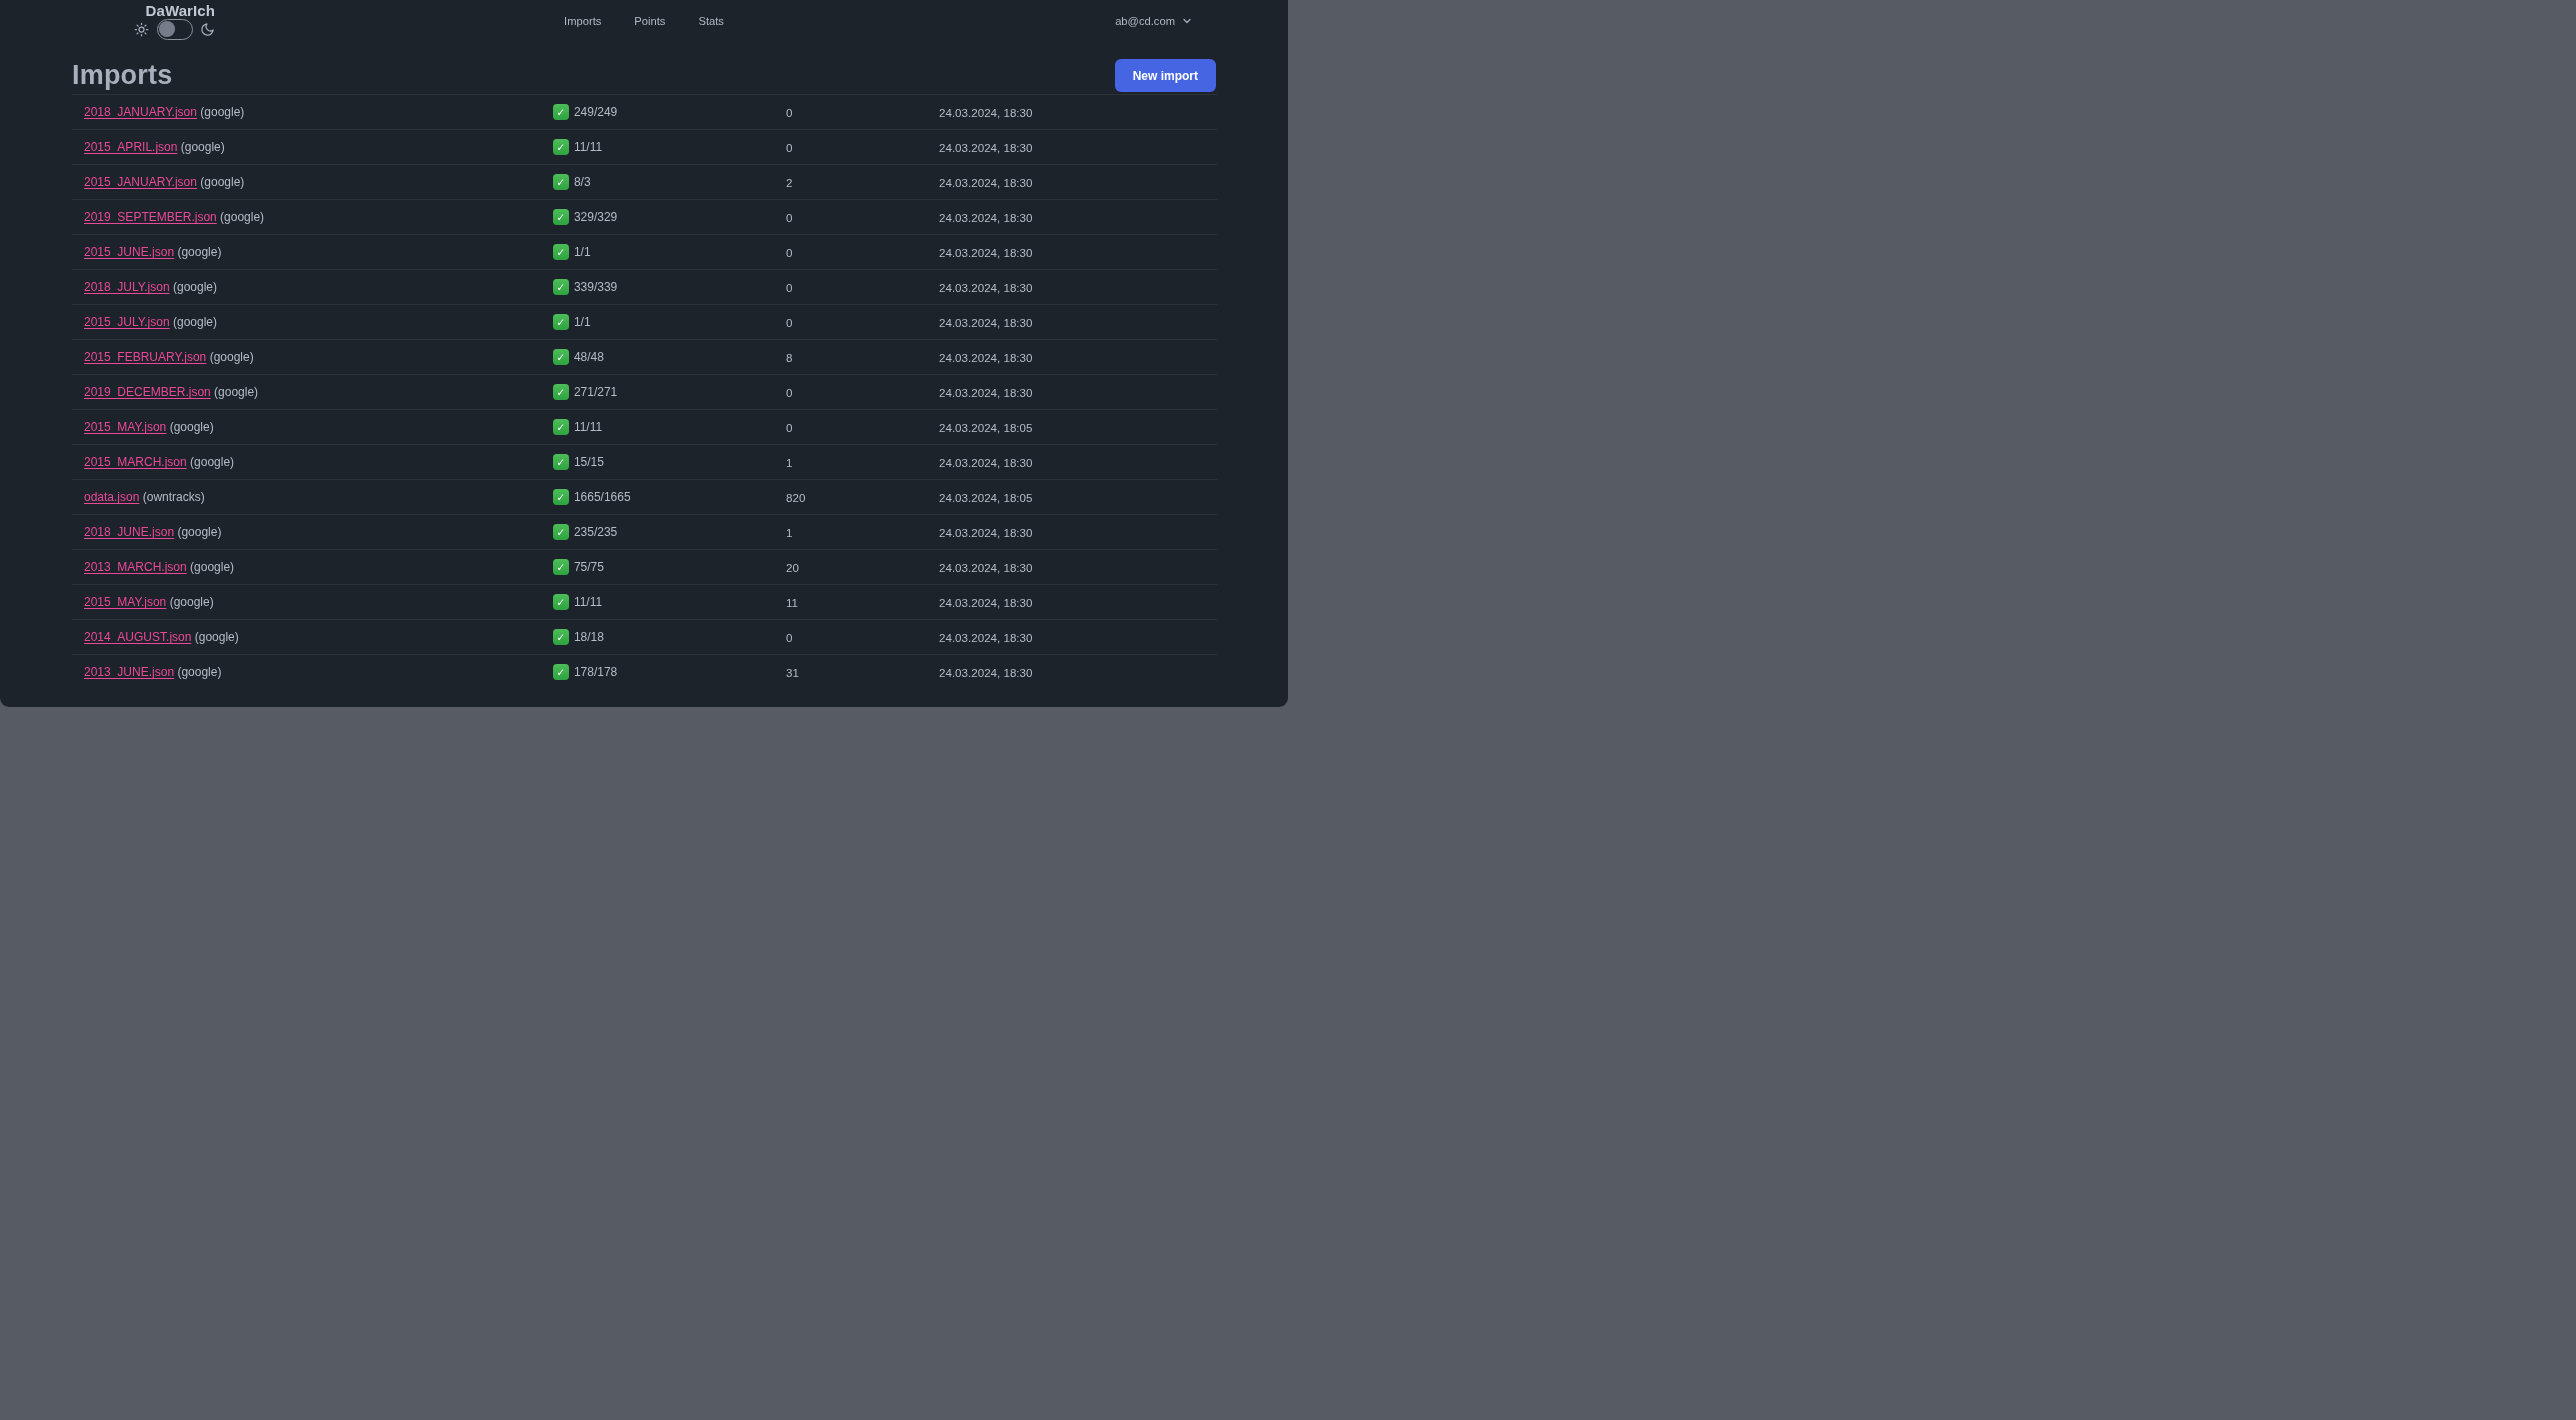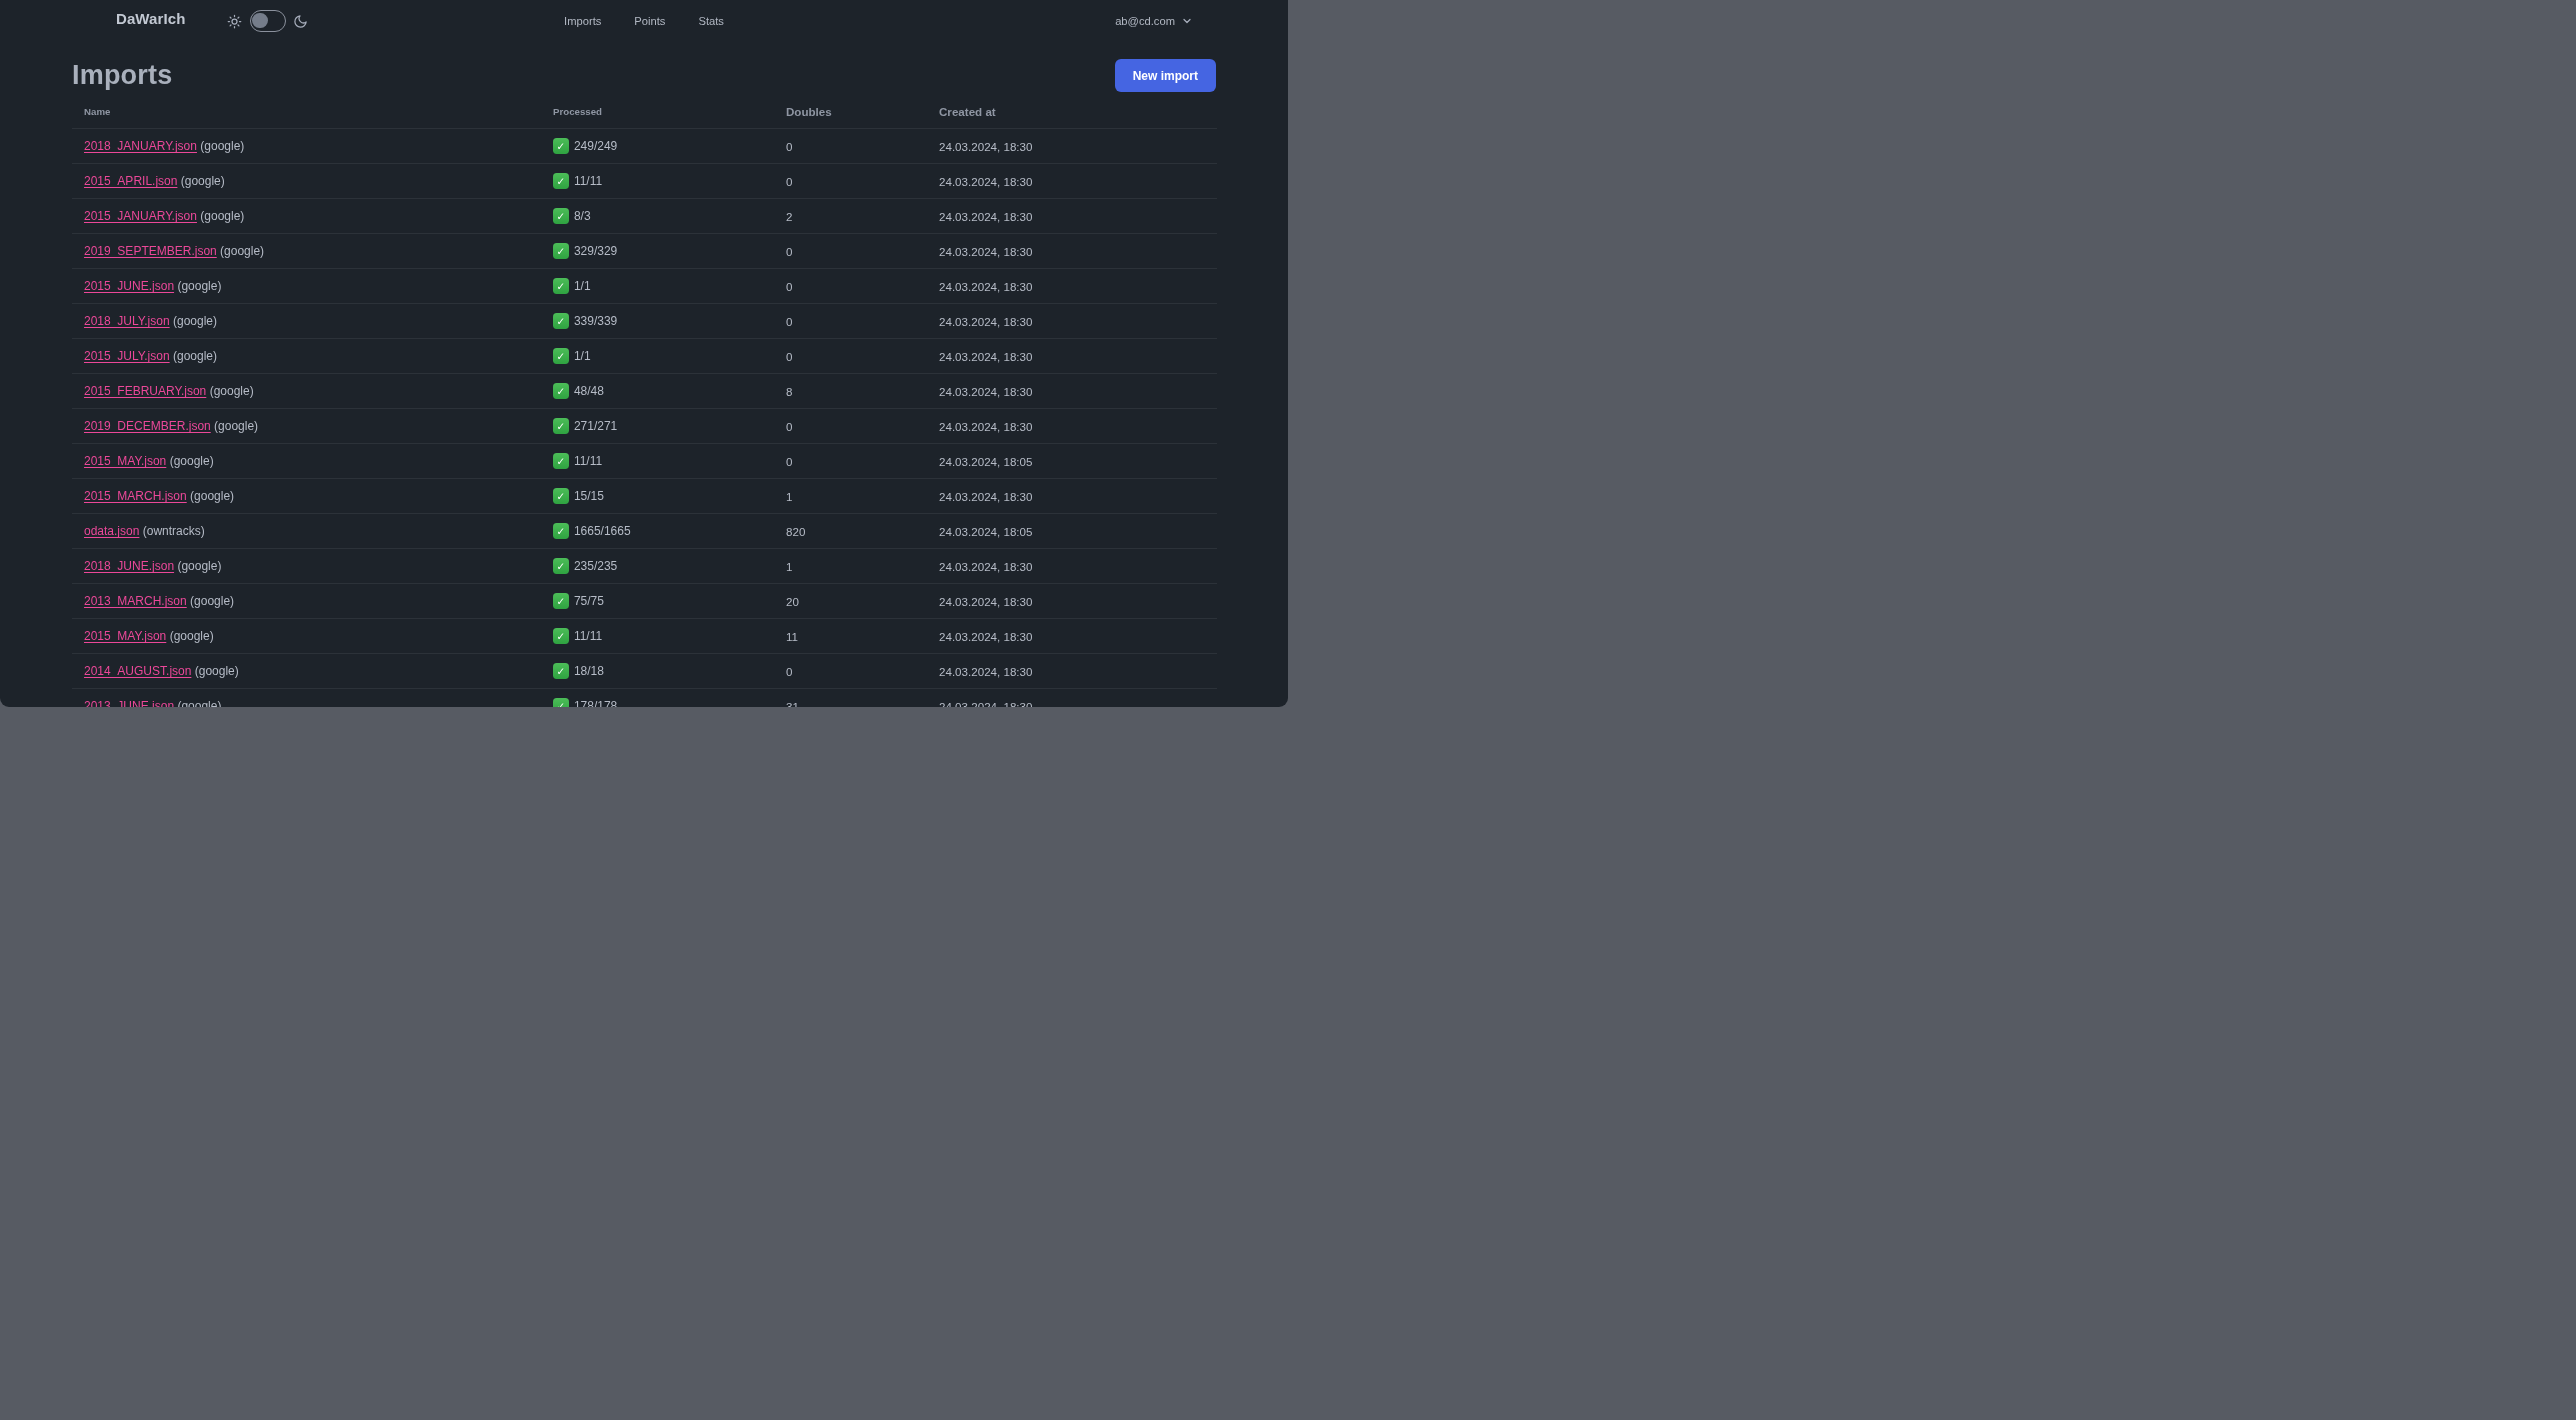--- a/index.html
+++ b/index.html
@@ -9,21 +9,21 @@
     font-family:"Liberation Sans","DejaVu Sans",sans-serif;
     -webkit-font-smoothing:antialiased;
   }
   .window{
     position:relative;width:1288px;height:707px;
     background:#1d232a;color:#b6bcc7;
     border-radius:0 0 9px 9px;overflow:hidden;
   }
   
   .navbar{position:relative;height:42px;display:flex;align-items:center;}
-  .nav-left{display:flex;align-items:flex-start;margin-left:116px;}
+  .nav-left{display:flex;align-items:flex-end;margin-left:92px;flex-direction:column;}
   .logo{font-size:15px;font-weight:700;color:#c2c8d2;letter-spacing:0.1px;cursor:pointer;}
   .theme-toggle{display:flex;align-items:center;gap:7.5px;margin-left:42px;}
   .icon{display:inline-flex;align-items:center;justify-content:center;color:#a6adbb;}
   .toggle{
     position:relative;width:36px;height:21.6px;border:1.5px solid #8b919d;border-radius:11.2px;
     box-sizing:border-box;background:transparent;cursor:pointer;
   }
   .toggle .knob{
     position:absolute;top:1.5px;left:1.5px;width:15.7px;height:15.7px;border-radius:50%;
     background:#757d8a;
@@ -116,26 +116,20 @@
   </div>
 
   <div class="main">
 
     <div class="title-row">
       <h1 class="page-title">Imports</h1>
       <button class="btn-primary">New import</button>
     </div>
 
     <div class="table">
-      <div class="t-row thead">
-        <span class="cell-name">Name</span>
-        <span class="cell-processed">Processed</span>
-        <span class="cell-doubles">Doubles</span>
-        <span class="cell-created">Created at</span>
-      </div>
 
       <div>
   <div class="t-row trow">
     <span class="cell-name"><a class="file-link">2018_JANUARY.json</a> <span class="file-source">(google)</span></span>
     <span class="cell-processed">
               <span class="check"></span>
               <span>249/249</span>
             </span>
     <span class="cell-doubles">0</span>
     <span class="cell-created">24.03.2024, 18:30</span>

